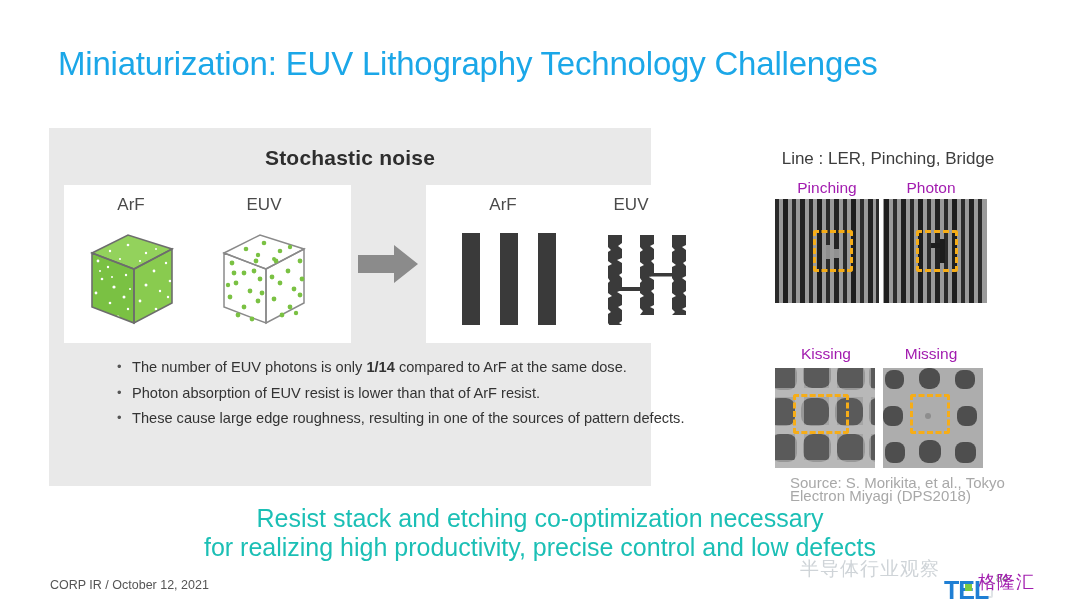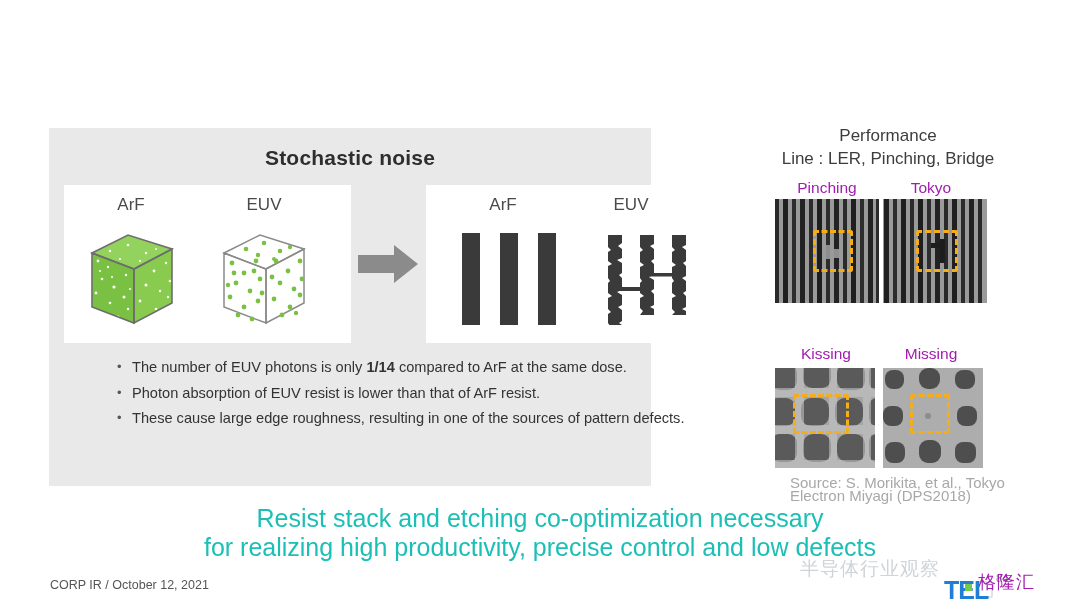--- a/index.html
+++ b/index.html
@@ -107,20 +107,21 @@
   .wm-gl-box{
     position:absolute;left:976px;top:581px;width:17px;height:17px;
     border:2px solid #e0e4e7;box-sizing:border-box;border-radius:2px;
   }
 </style>
 </head>
 <body>
 
 <div class="slide">
 
+  <div class="title">Miniaturization: EUV Lithography Technology Challenges</div>
 
   <div class="panel">
 
     <div class="panel-title">Stochastic noise</div>
 
     <div class="whitebox wb-left">
       <div class="sublabel" style="left:22px;">ArF</div>
       <div class="sublabel" style="left:155px;">EUV</div>
 
       <div class="cube-wrap" style="left:20px;">
@@ -273,25 +274,24 @@
       </div>
       <div class="bullet">
         <span>Photon absorption of EUV resist is lower than that of ArF resist.</span>
       </div>
       <div class="bullet">
         <span>These cause large edge roughness, resulting in one of the sources of pattern defects.</span>
       </div>
     </div>
   </div>
 
-  <div class="rc-head" style="top:125px;">Performance</div>
   <div class="rc-head" style="top:148px;">Line : LER, Pinching, Bridge</div>
 
   <div class="sem-cap" style="left:772px;top:179px;">Pinching</div>
-  <div class="sem-cap" style="left:876px;top:179px;">Tokyo</div>
+  <div class="sem-cap" style="left:876px;top:179px;">Photon</div>
 
   <div class="sem" style="left:775px;top:199px;width:104px;height:104px;">
     <svg width="104" height="104" viewBox="0 0 104 104">
       <rect width="104" height="104" fill="#9a9a9a"></rect>
       <g>
         <rect x="0" y="0" width="4" height="104" fill="#2a2a2a"></rect>
         <rect x="8" y="0" width="5" height="104" fill="#1f1f1f"></rect>
         <rect x="17" y="0" width="4" height="104" fill="#2d2d2d"></rect>
         <rect x="25" y="0" width="5" height="104" fill="#222"></rect>
         <rect x="34" y="0" width="4" height="104" fill="#2a2a2a"></rect>

